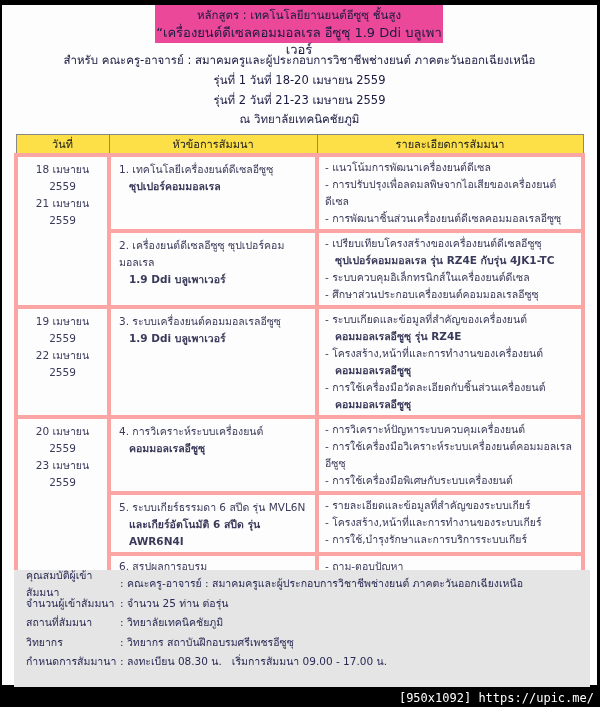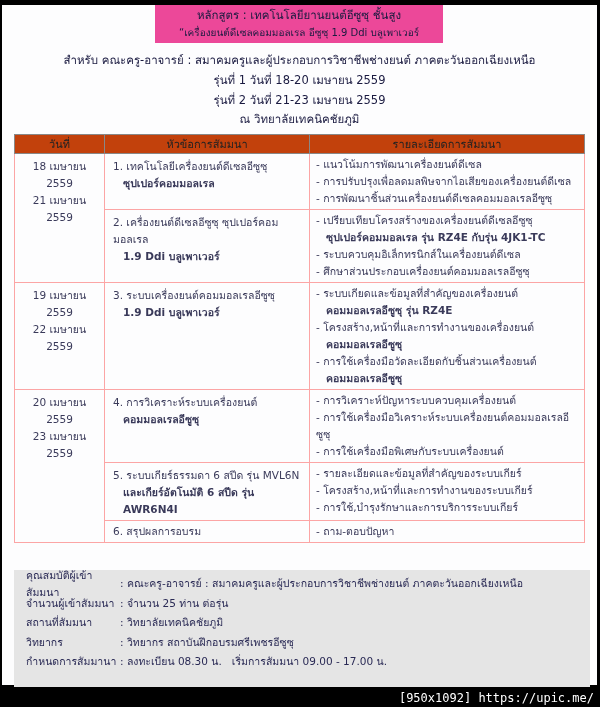--- a/index.html
+++ b/index.html
@@ -9,29 +9,29 @@
   }
   .page {
     position:absolute; left:2px; top:5px; width:595px; height:680px;
     background:#fdfdfe;
   }
   .title-box {
     position:absolute; left:153px; top:0px; width:288px; height:38px;
     background:#ec4899; text-align:center;
   }
   .title-line1 { font-size:11.5px; line-height:17px; padding-top:2px; color:#1a1a40; }
-  .title-line2 { font-size:10px; line-height:17px; color:#1a1a40; }
+  .title-line2 { font-size:13px; line-height:17px; color:#1a1a40; }
   .sub { position:absolute; left:0; width:595px; text-align:center; font-size:11.5px; color:#1a1a40; }
   .table-wrap { position:absolute; left:12px; top:129px; width:571px; }
   table { border-collapse:collapse; width:100%; font-size:10.5px; color:#3a3a5a; }
   th {
-    background:#c2410c; font-weight:normal; height:16px; padding:0; font-size:11px; color:#222;
+    background:#fde047; font-weight:normal; height:16px; padding:0; font-size:11px; color:#222;
     border:1px solid #888;
   }
-  td { border:1px solid #fca5a5; vertical-align:top; padding:2px 6px; line-height:17px;margin-top:43px; }
+  td { border:4px solid #fca5a5; vertical-align:top; padding:2px 6px; line-height:17px;margin-top:43px; }
   td.date { width:77px; text-align:center; padding-top:4px; }
   td.topic { width:190px; padding-left:8px; padding-top:4px; }
   td.detail { padding-left:6px; }
   .indent { padding-left:10px;font-weight:bold; }
   .footer {
     position:absolute; left:12px; top:565px; width:576px; height:117px; background:#e5e5e5;
     font-size:10.5px; color:#2a2a55;
   }
   .frow { display:flex; height:19.5px; align-items:center; padding-left:12px; }
   .flabel { width:94px; }

